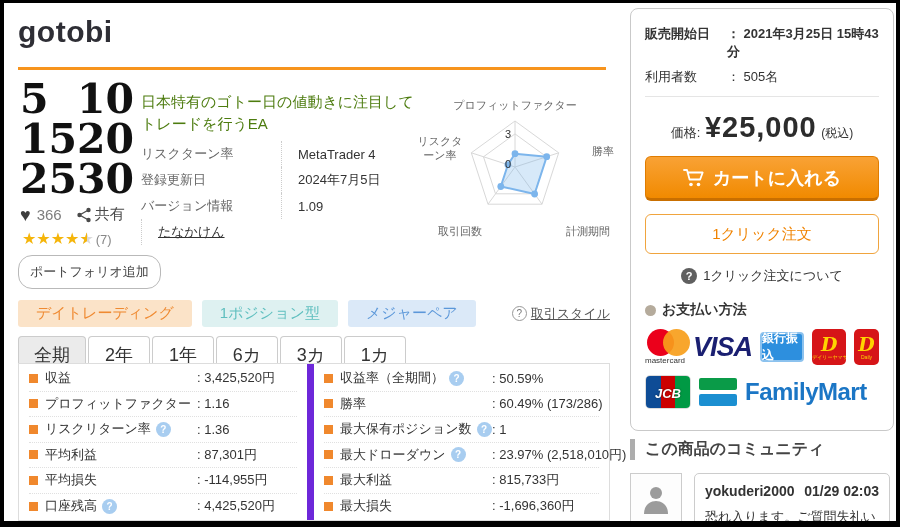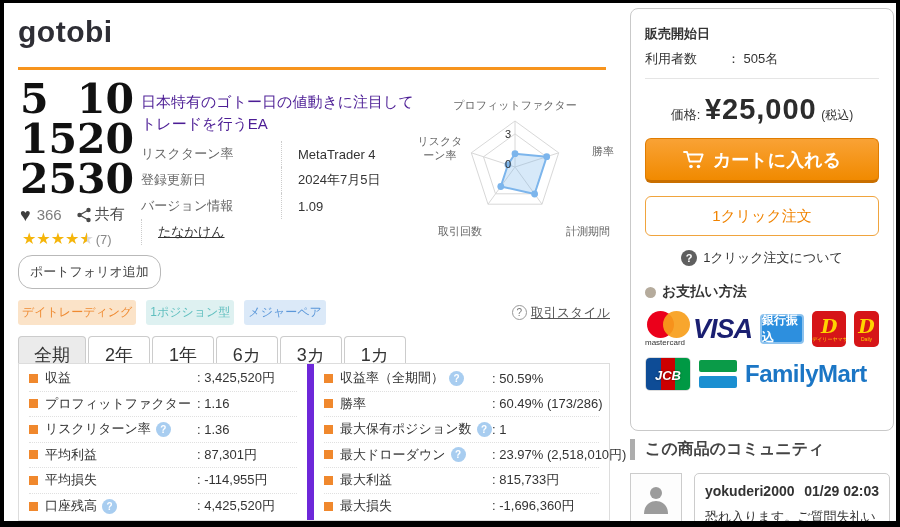--- a/index.html
+++ b/index.html
@@ -24,41 +24,41 @@
 
   .stars-row { position:absolute; left:18px; top:228px; display:flex; align-items:center; }
   .star { color:#f5b50a; font-size:16px; line-height:1; }
   .star.half { position:relative; color:#d9d9d9; }
   .star.half .cap { position:absolute; left:0; top:0; width:50%; overflow:hidden; color:#f5b50a; }
   .rating-count { font-size:13px; color:#888; margin-left:2px; }
 
   .portfolio-btn { position:absolute; left:14px; top:252px; background:#fff; border:1px solid #b9b9b9; border-radius:14px; padding:7px 11px; font-size:13px; color:#444; cursor:pointer; }
 
   
-  .desc { position:absolute; left:137px; top:88px; width:286px; font-size:15px; line-height:1.45; color:#4c1d95; }
+  .desc { position:absolute; left:137px; top:88px; width:286px; font-size:15px; line-height:1.45; color:#4d7c0f; }
   .details { position:absolute; left:137px; top:138px; width:285px; }
   .detail-row { display:flex; height:26px; align-items:center; }
   .detail-label { width:140px; font-size:13px; color:#666; }
   .detail-sep { height:100%; border-left:1px dotted #ccc; }
   .detail-value { padding-left:16px; font-size:13px; color:#333; }
   .detail-value a { color:#333; }
 
   
   .radar { position:absolute; left:412px; top:96px; width:198px; height:142px; }
   .radar svg { position:absolute; left:32px; top:16px; }
   .radar-label { position:absolute; font-size:11px; color:#666; line-height:1.25; }
   .rl-top { top:0; left:0; width:100%; text-align:center; }
   .rl-right { top:46px; right:0; }
   .rl-br { bottom:2px; right:4px; }
   .rl-bl { bottom:2px; left:22px; }
   .rl-left { top:36px; left:0; width:48px; text-align:center; }
 
   
   .tags-row { position:absolute; left:14px; top:297px; width:592px; display:flex; align-items:center; }
-  .tag { display:inline-block; padding:4px 4px; border-radius:3px; font-size:12px; margin-right:10px; cursor:pointer; }
+  .tag { display:inline-block; padding:4px 18px; border-radius:3px; font-size:15px; margin-right:10px; cursor:pointer; }
   .trade-style { margin-left:auto; display:flex; align-items:center; gap:4px; cursor:pointer; }
   .q-outline { width:15px; height:15px; border:1px solid #999; border-radius:50%; color:#777; font-size:10px; display:flex; align-items:center; justify-content:center; }
   .trade-style-label { font-size:13px; color:#555; text-decoration:underline; }
 
   
   .tabs { position:absolute; left:14px; top:333px; display:flex; }
   .tab { border:1px solid #ccc; border-bottom:none; border-radius:4px 4px 0 0; background:#fff; padding:6px 12px; width:62px; text-align:center; font-size:18px; color:#333; margin-right:2px; cursor:pointer; }
   .tab.wide { width:68px; }
   .tab.active { background:#ebebeb; }
 
@@ -307,20 +307,21 @@
           <span class="bullet"></span>
           <span class="stat-label">最大損失</span>
           <span class="stat-value">: -1,696,360円</span>
         </div>
     </div>
   </div>
 
   <div class="sidebar-box">
     <div class="sb-row bold">
       <span class="sb-label">販売開始日</span>
+      <span>： 2021年3月25日 15時43分</span>
     </div>
     <div class="sb-row">
       <span class="sb-label">利用者数</span>
       <span>： 505名</span>
     </div>
     <hr class="sb-divider">
     <div class="price-line">
       <span class="price-label">価格:</span>
       <span class="price-amount">¥25,000</span>
       <span class="price-tax">(税込)</span>

